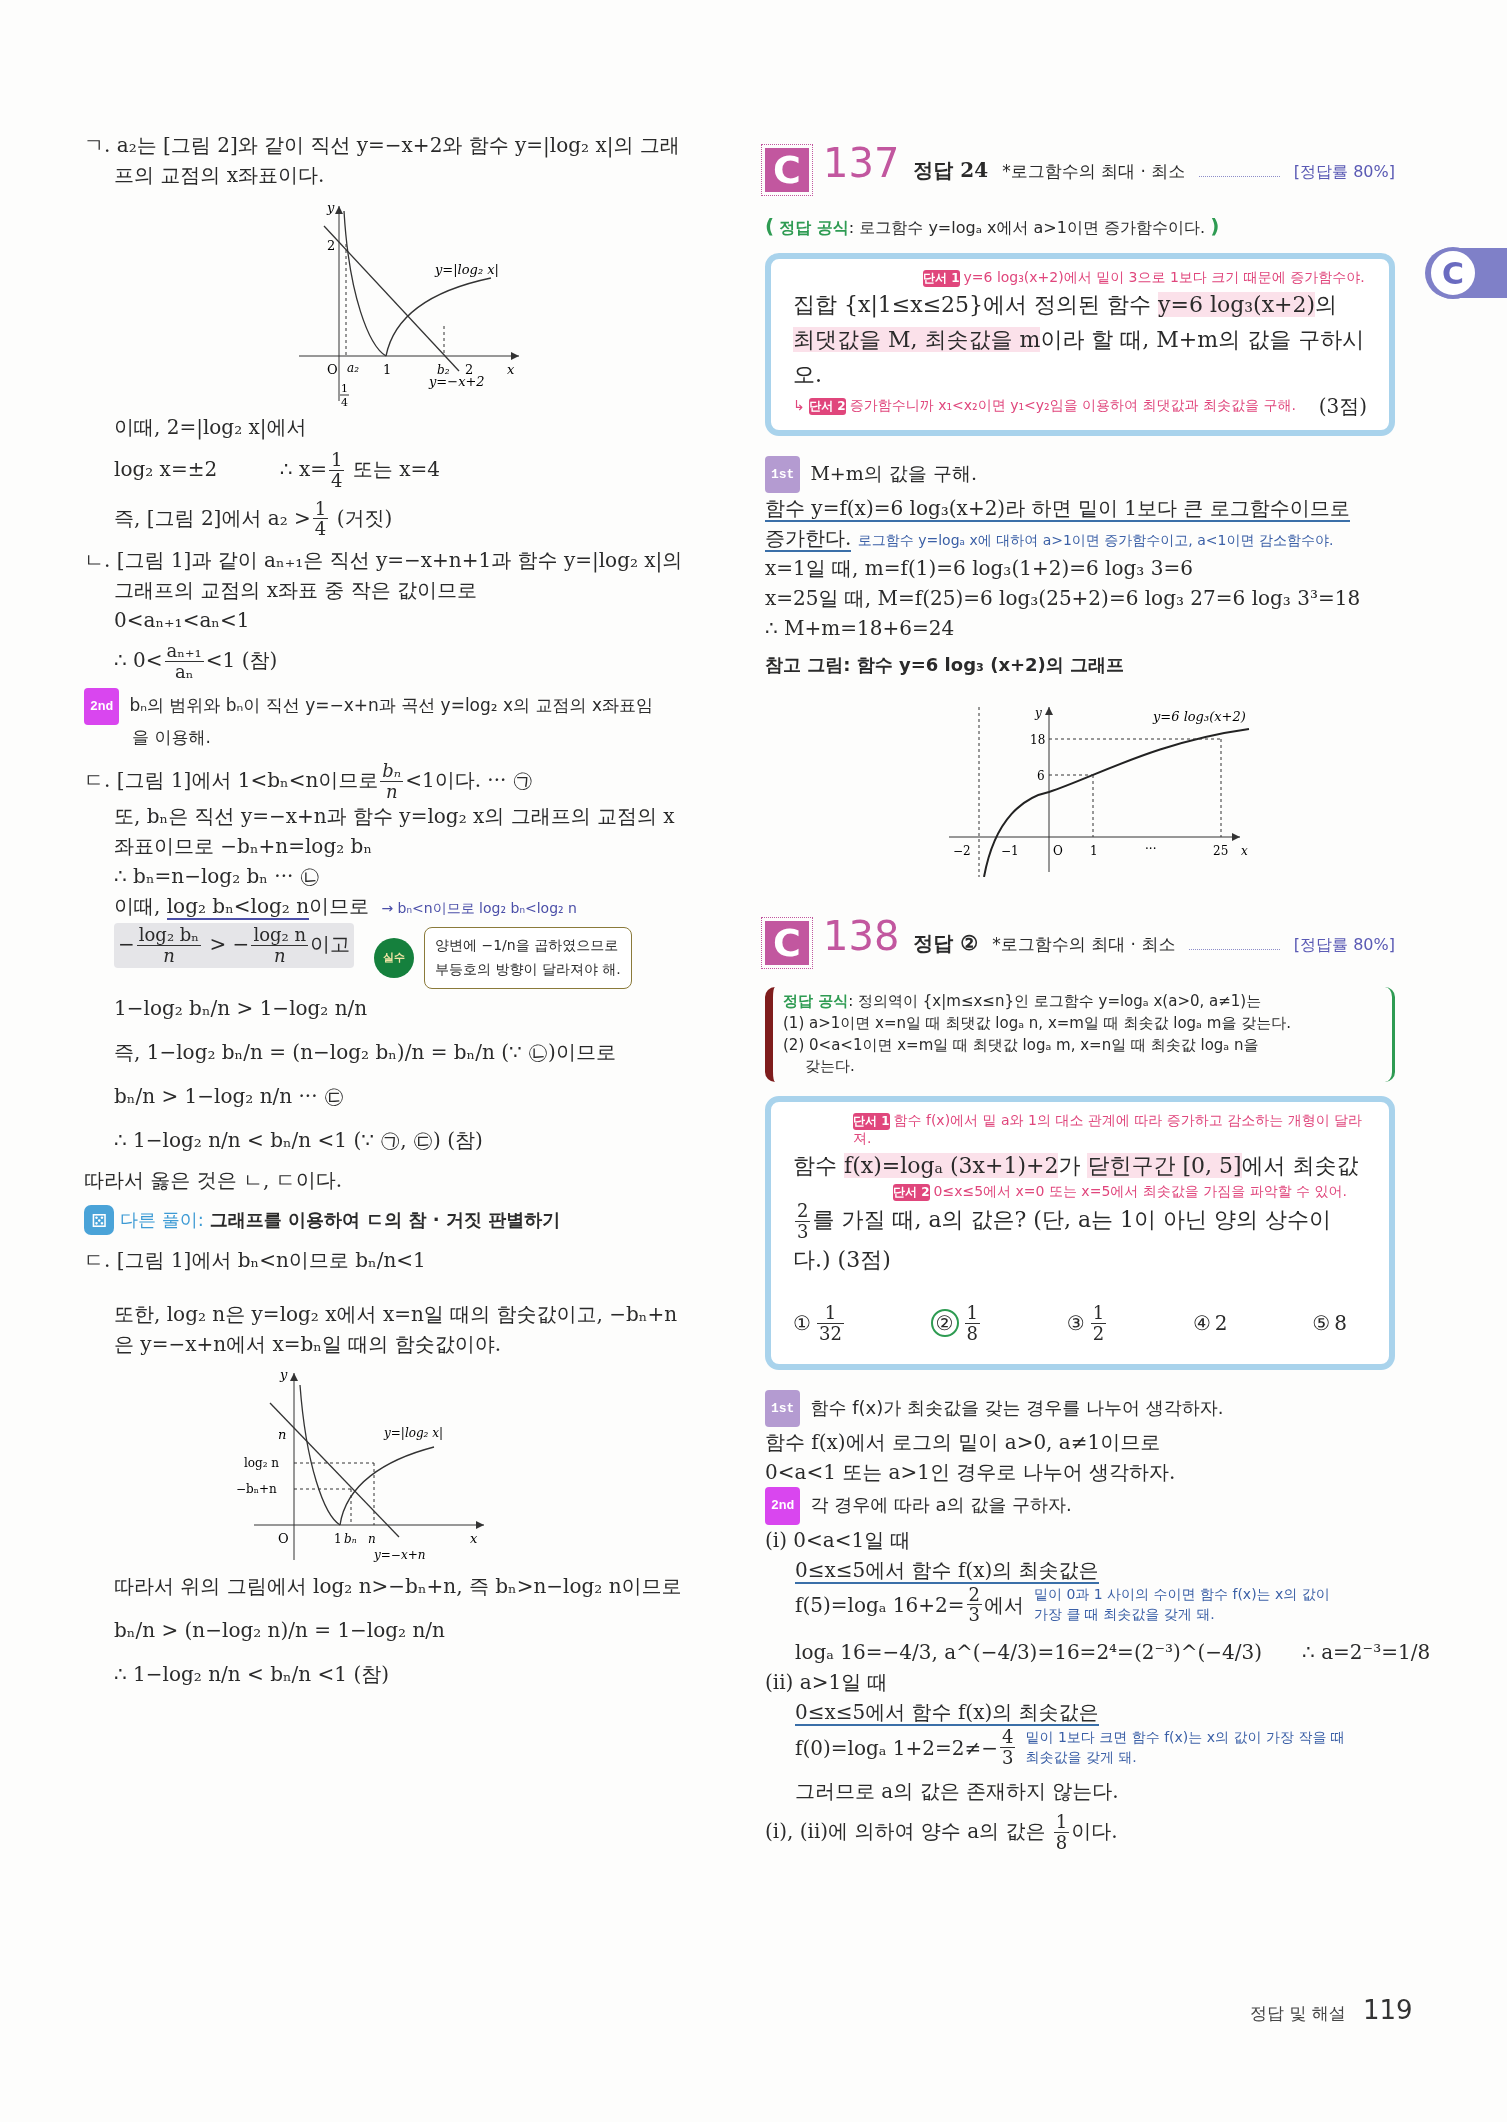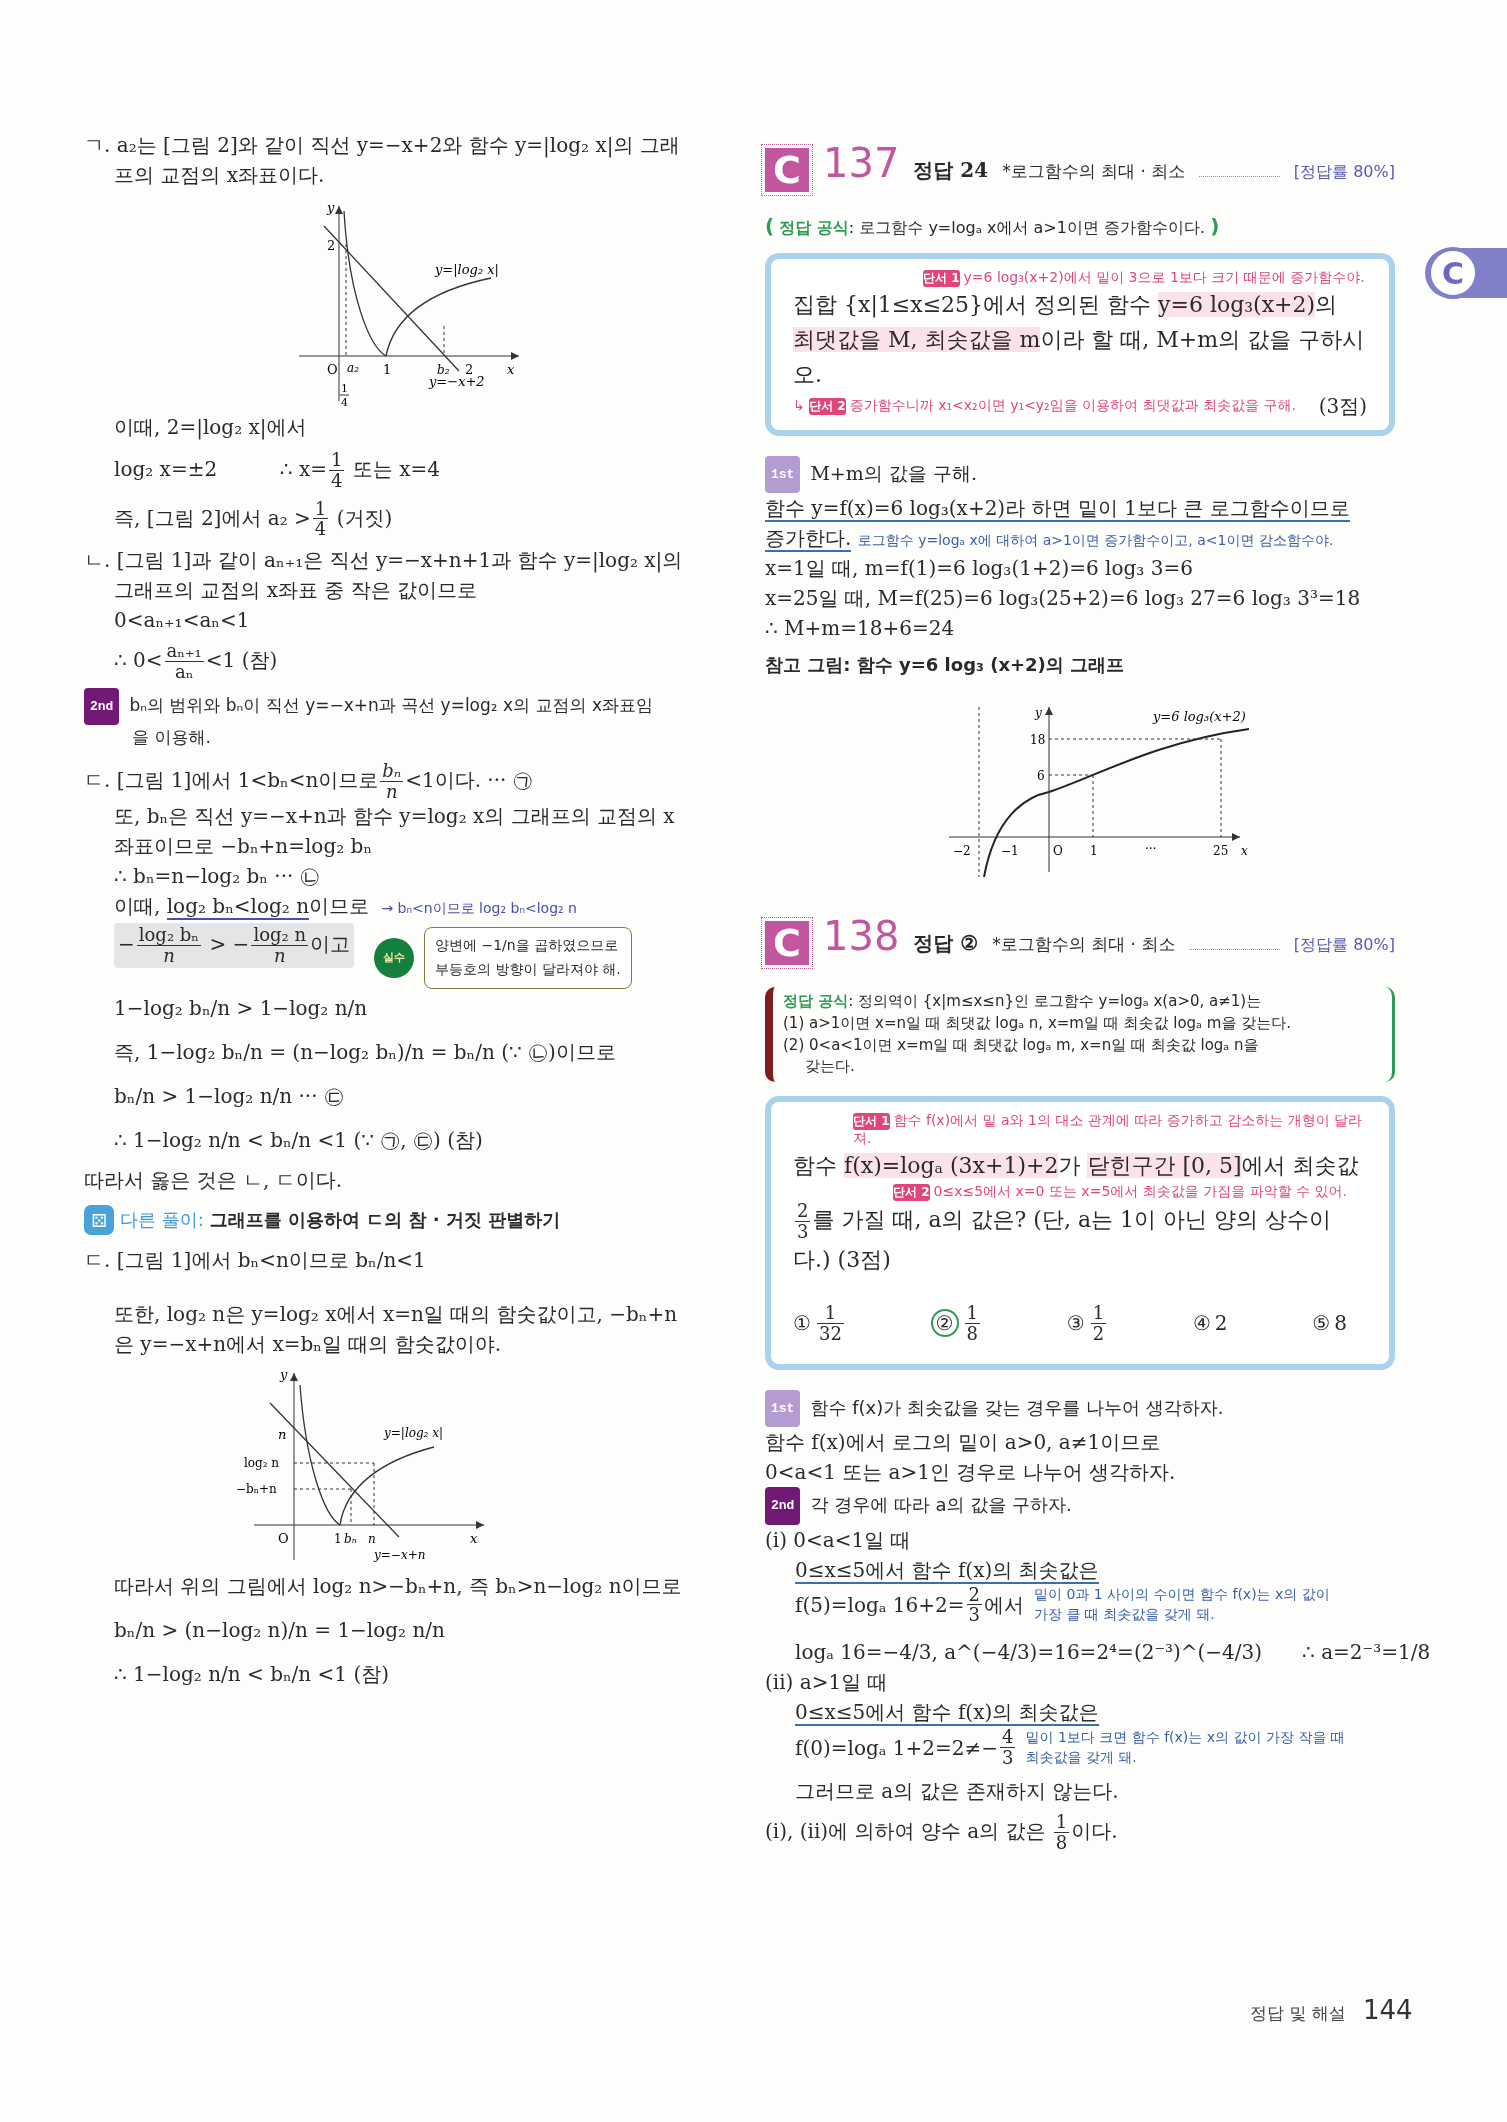--- a/index.html
+++ b/index.html
@@ -14,21 +14,21 @@
   .line { font-size:20px; line-height:1.5; margin:0; white-space:nowrap; }
   .indent { padding-left:30px; }
   .i { font-style:italic; }
   .frac { display:inline-block; vertical-align:middle; text-align:center; font-size:18px; line-height:1.1; margin:0 2px; }
   .frac .num { display:block; border-bottom:1px solid #333; padding:0 2px; }
   .frac .den { display:block; padding:0 2px; }
   .fig { position:relative; margin:6px auto; }
   .figcap { text-align:center; font-size:20px; margin:4px 0 8px; }
   .badge { display:inline-block; font-family:Liberation Mono, monospace; font-weight:bold; color:#fff; font-size:13px; padding:9px 6px; border-radius:4px; margin-right:10px; vertical-align:middle; }
   .b1st { background:#b49bd1; }
-  .b2nd { background:#701a75; }
+  .b2nd { background:#d946ef; }
   .note-blue { color:#3a5fa6; font-family:"DejaVu Sans", sans-serif; font-size:14px; }
   .note-pink { color:#e0467c; font-family:"DejaVu Sans", sans-serif; font-size:14px; }
   .tag-pink { display:inline-block; background:#e0467c; color:#fff; font-family:"DejaVu Sans", sans-serif; font-weight:bold; font-size:12px; padding:0 0; border-radius:3px; margin-right:4px; }
   .hl-pink { background:#fbe1ea; }
   .hl-grey { background:#e5e5e8; border-radius:4px; padding:2px 4px; }
   .ul-blue { border-bottom:2px solid #3a6fa8; }
   .problem-header { display:flex; align-items:baseline; gap:14px; height:60px; }
   .cbox { width:44px; height:44px; background:#c2579f; color:#fff; font-family:"DejaVu Sans", sans-serif; font-weight:bold; font-size:38px; display:flex; align-items:center; justify-content:center; outline:1px dotted #c2579f; outline-offset:3px; align-self:center; }
   .pnum { font-family:"DejaVu Sans", sans-serif; color:#c2579f; font-size:40px; }
   .ans { font-family:"DejaVu Sans", sans-serif; font-weight:bold; font-size:20px; }
@@ -321,14 +321,14 @@
         <span class="den">3</span>
       </span>
     <span class="note-blue" style="margin-left:8px;line-height:1.4"><span>밑이 1보다 크면 함수 f(x)는 x의 값이 가장 작을 때</span><br><span>최솟값을 갖게 돼.</span></span>
   </div>
   <p class="line indent" style="margin-top:8px">그러므로 a의 값은 존재하지 않는다.</p>
   <p class="line" style="margin-top:6px"><span>(i), (ii)에 의하여 양수 a의 값은 </span><span class="frac"><span class="num">1</span><span class="den">8</span></span><span>이다.</span></p>
 </div>
 
 <div class="footer">
   <span class="lbl">정답 및 해설</span>
-  <span class="pg">144</span>
+  <span class="pg">119</span>
 </div>
 
 </body></html>

